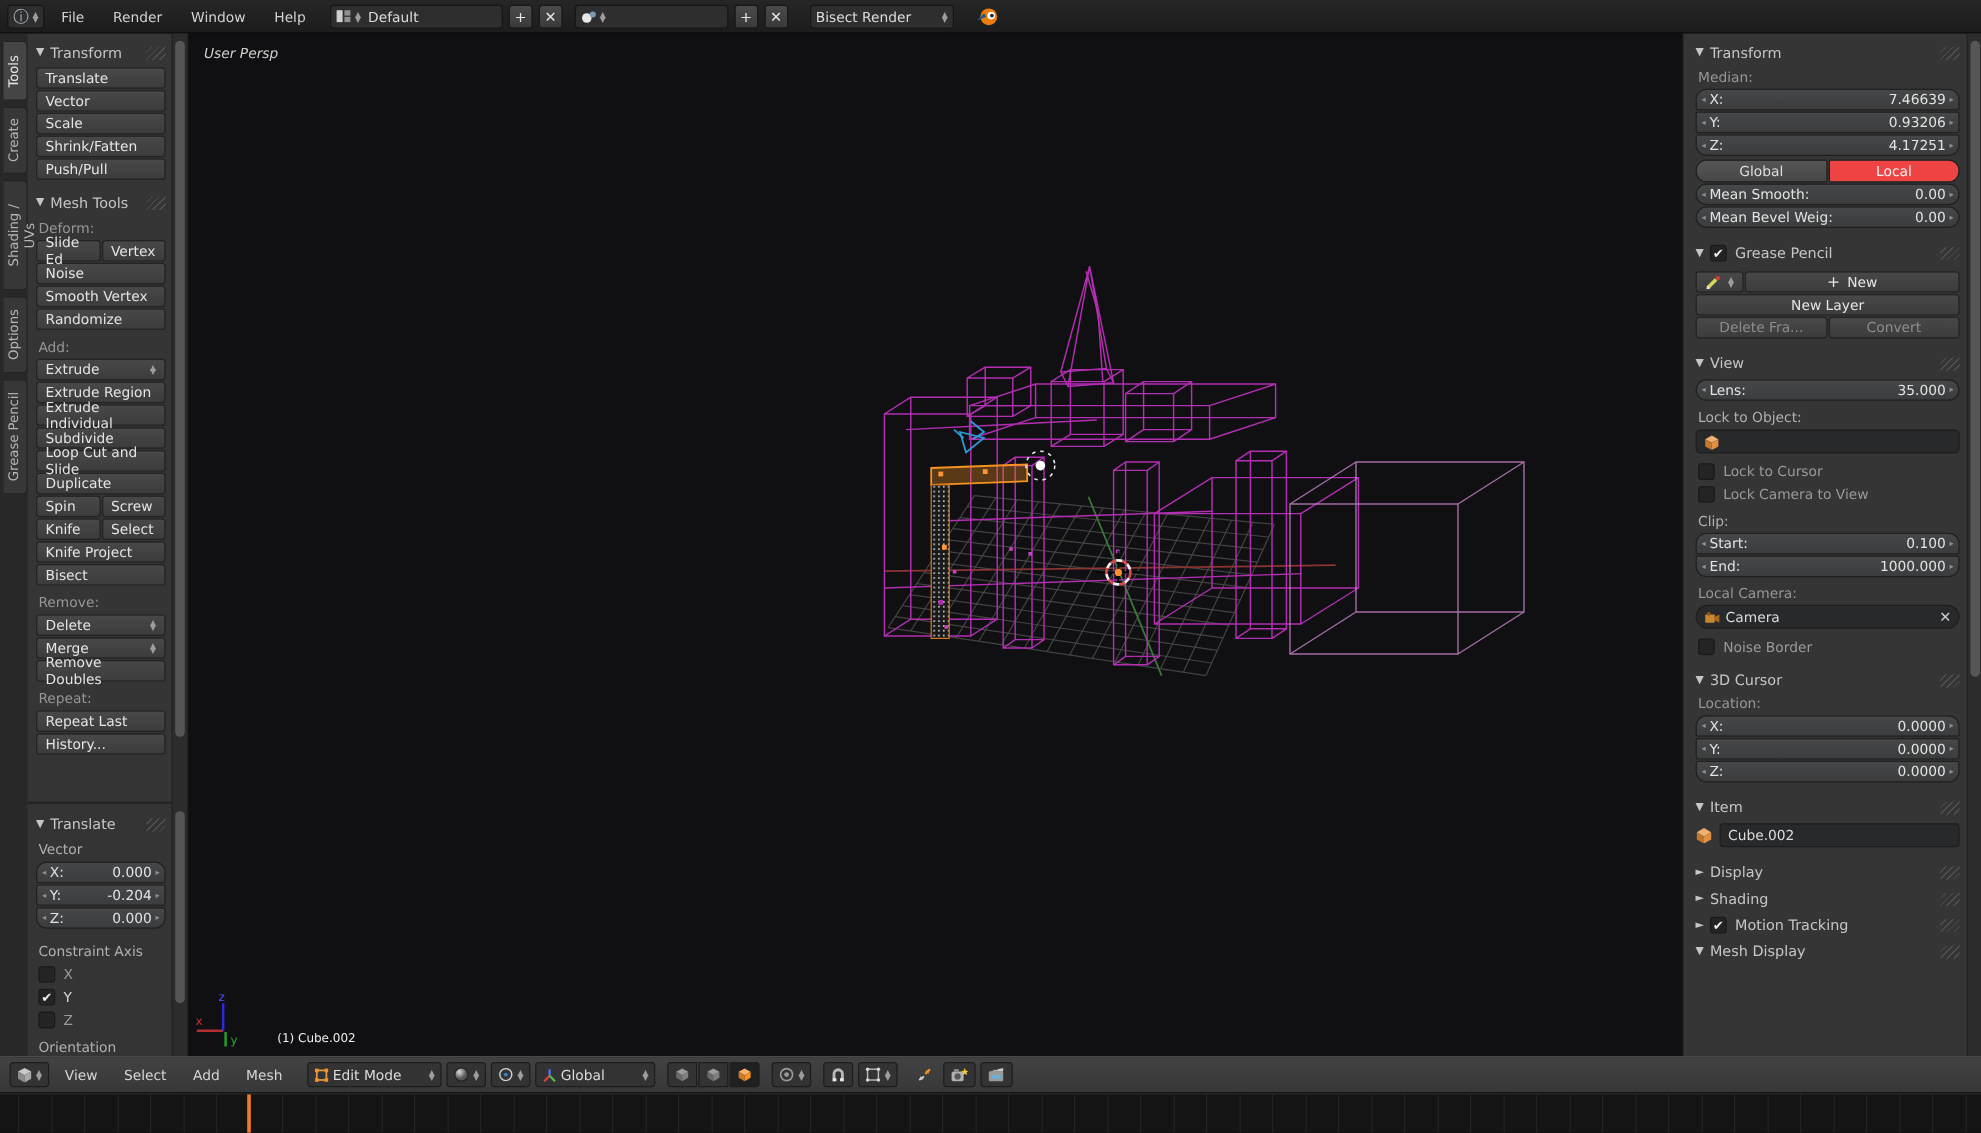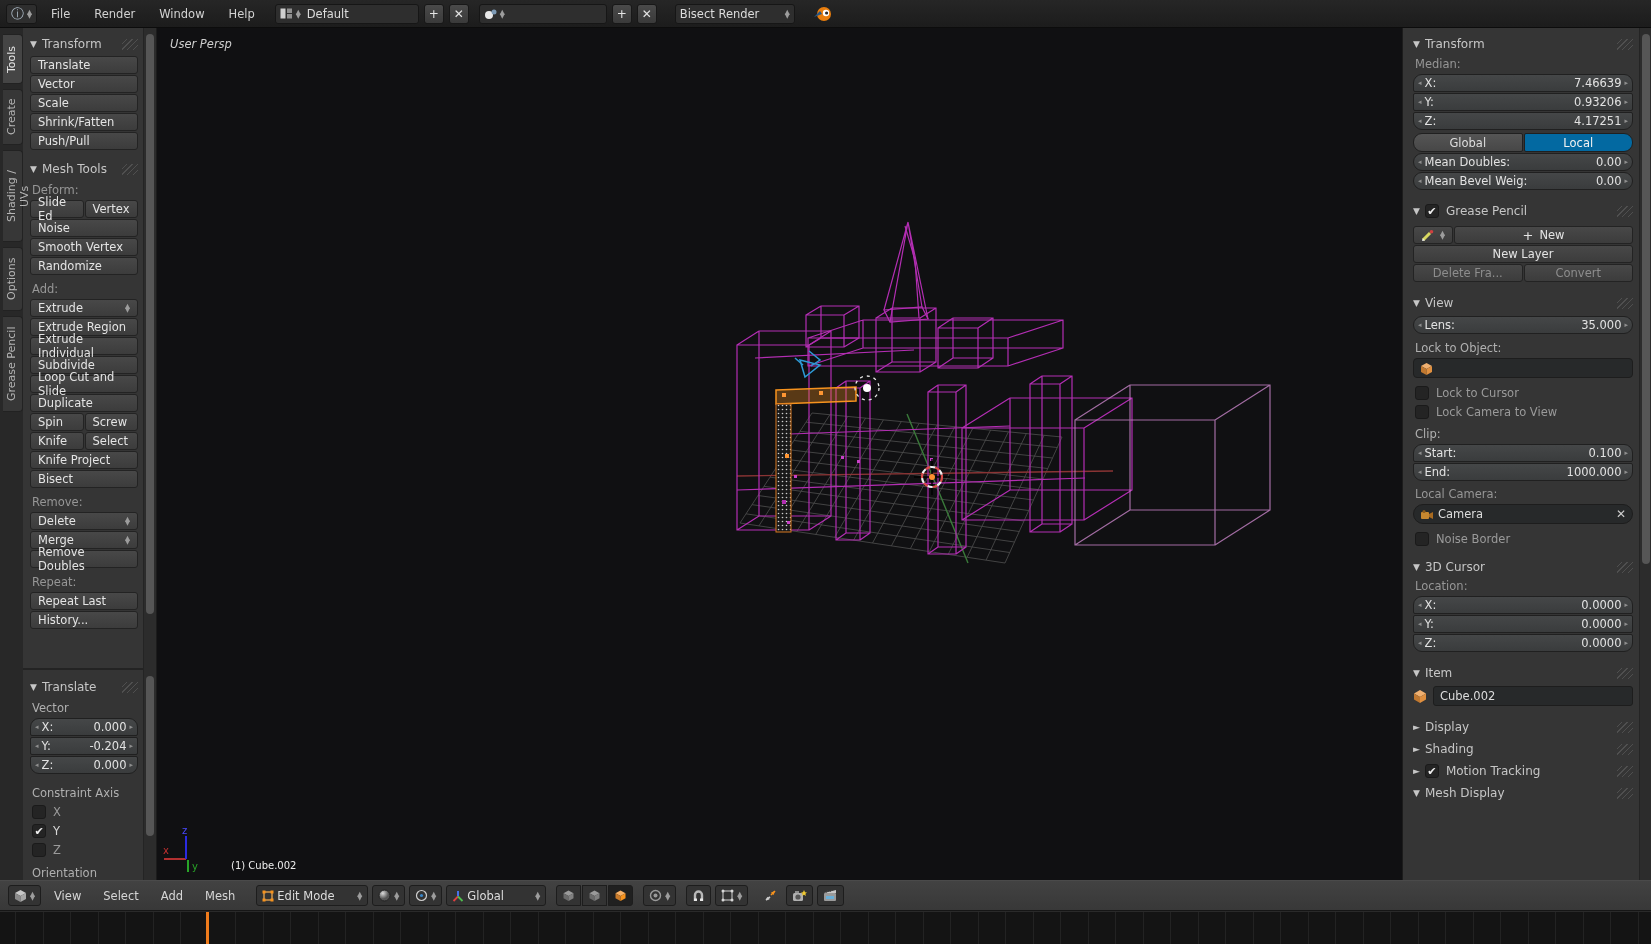--- a/index.html
+++ b/index.html
@@ -68,21 +68,21 @@
   #scene { position:absolute; inset:0; }
 
   
   #right { width:249px; background:#353535; border-left:1px solid #1c1c1c; display:flex; }
   #props { flex:1; padding:5px 6px 0 10px; overflow:hidden; }
   #rscroll { width:12px; background:#2c2c2c; border-left:1px solid #242424; position:relative; }
   .toggle2 { display:flex; gap:1px; margin:3px 0 1px 0; }
   .toggle2 .t { flex:1; height:19px; display:flex; align-items:center; justify-content:center;
     border:1px solid #202020; }
   .t.off { background:linear-gradient(#555,#474747); border-radius:9px 2px 2px 9px; color:#dedede; }
-  .t.on  { background:#0369a1; border-radius:2px 9px 9px 2px; color:#f2f2f2; }
+  .t.on  { background:#ef4444; border-radius:2px 9px 9px 2px; color:#f2f2f2; }
   .darkfield { display:flex; align-items:center; gap:5px; background:#27292a; border:1px solid #1d1d1d;
     border-radius:4px; height:20px; padding:0 6px; color:#dcdcdc; }
   .darkfield.pillr { border-radius:10px; }
   .xclose { margin-left:auto; color:#cfcfcf; font-size:12px; }
   .itemrow { display:flex; align-items:center; gap:6px; margin-top:6px; }
   .itemrow .darkfield { flex:1; }
   .gray { color:#8d8d8d;text-align:center; }
   .mt4{margin-top:4px;} .mt6{margin-top:6px;} .mt8{margin-top:8px;} .mt14{margin-top:14px;}
 
   
@@ -443,21 +443,21 @@
               <span class="val">4.17251</span>
               <span class="tri">▸</span>
             </div>
         </div>
         <div class="toggle2">
           <div class="t off">Global</div>
           <div class="t on">Local</div>
         </div>
         <div class="pill single">
             <span class="tri">◂</span>
-            <span class="lab">Mean Doubles:</span>
+            <span class="lab">Mean Smooth:</span>
             <span class="val">0.00</span>
             <span class="tri">▸</span>
           </div>
         <div class="pill single">
             <span class="tri">◂</span>
             <span class="lab">Mean Bevel Weig:</span>
             <span class="val">0.00</span>
             <span class="tri">▸</span>
           </div>
 

